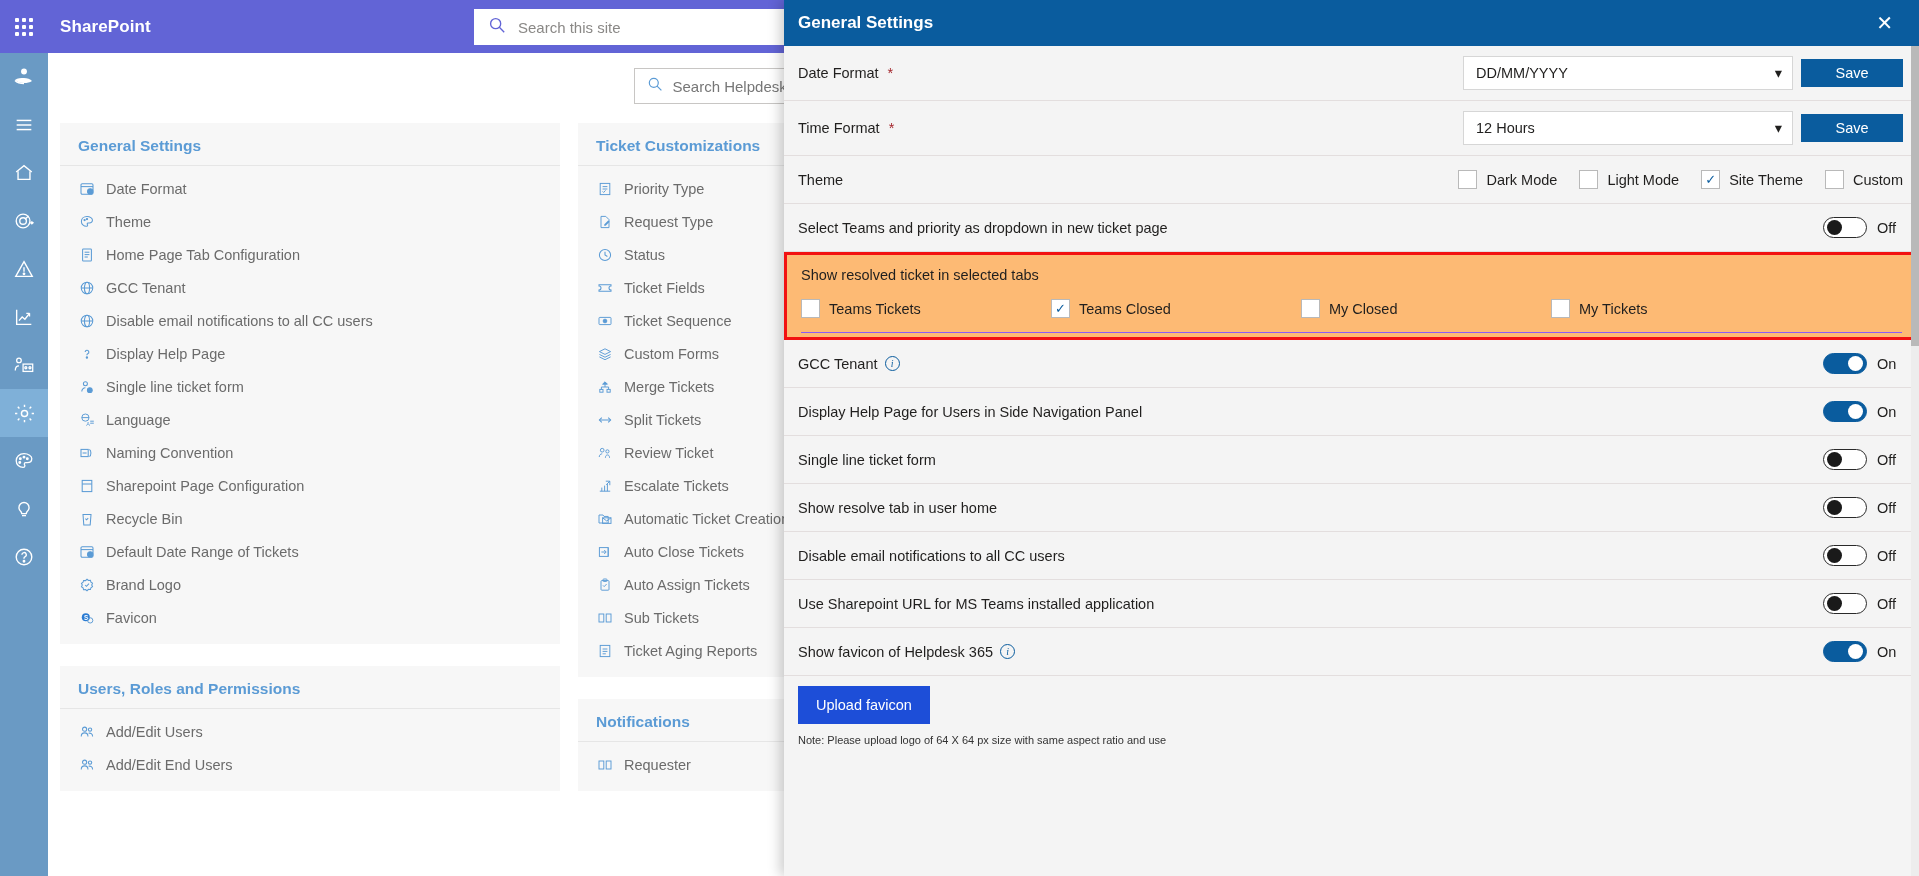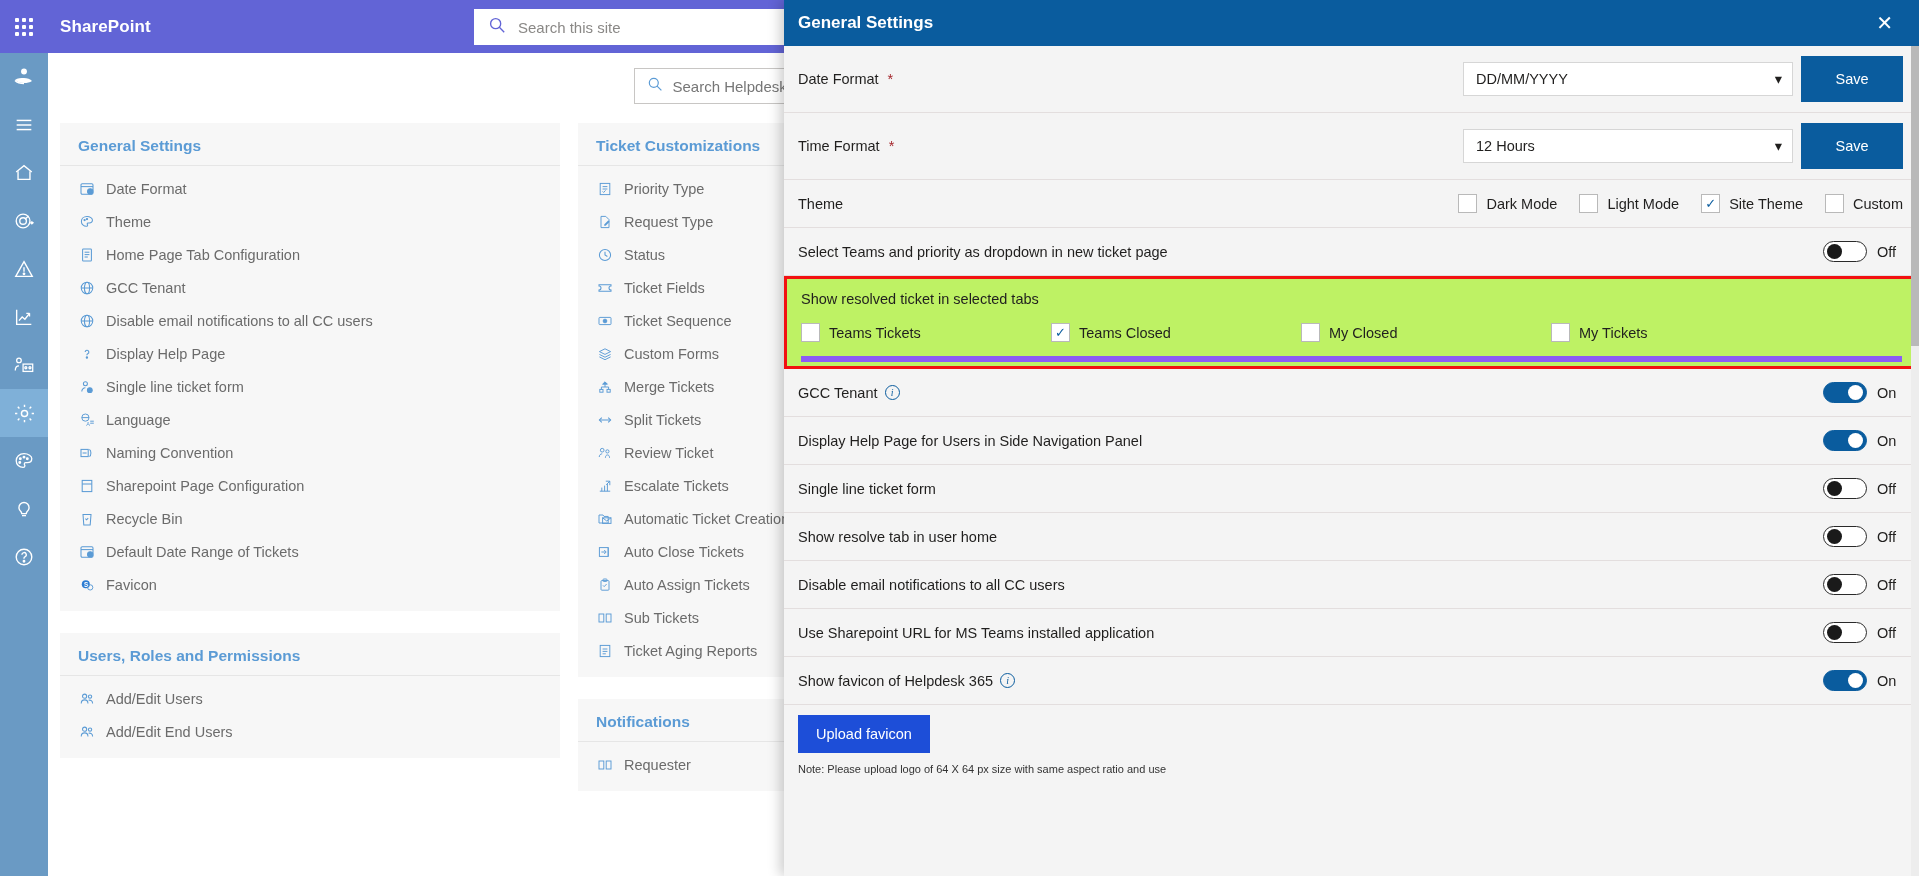--- a/index.html
+++ b/index.html
@@ -125,21 +125,21 @@
   .req { color: #a4262c; margin-left: 2px; }
 
   .select-wrap {
     width: 330px; height: 34px; background: #fff; border: 1px solid #d6d6d6;
     display: flex; align-items: center; justify-content: space-between;
     padding: 0 10px 0 12px; cursor: pointer; margin-right: 8px; margin-left: 48px;
   }
   .select-wrap span { font-size: 14.5px; color: #201f1e; }
   .chev { font-size: 11px; color: #4a4a4a; }
   .btn-save {
-    width: 102px; height: 46px; background: #0a5c9e; color: #fff;
+    width: 102px; height: 28px; background: #0a5c9e; color: #fff;
     border: 0; font-size: 14.5px; cursor: pointer;
     font-family: "Liberation Sans", sans-serif;
   }
   .btn-upload {
     height: 38px; padding: 0 18px; background: #1d4ed8; color: #fff;
     border: 0; font-size: 14.5px; cursor: pointer;
     font-family: "Liberation Sans", sans-serif;
   }
 
   .cbgroup { display: flex; align-items: center; gap: 0; }
@@ -166,27 +166,27 @@
 
   .info-i {
     width: 15px; height: 15px; border-radius: 50%; border: 1px solid #0a5c9e;
     color: #0a5c9e; font-size: 10px; display: inline-flex;
     align-items: center; justify-content: center; font-style: italic;
     font-family: "Liberation Serif", serif; cursor: pointer;
   }
 
   
   .hl-block {
-    border: 3px solid #f21111; background: #bef264;
+    border: 3px solid #f21111; background: #fdba74;
     padding: 12px 14px 4px 14px; margin: 0;
   }
   .hl-title { font-size: 14.5px; color: #201f1e; padding-bottom: 4px; }
   .hl-row {
     display: flex; align-items: center; padding: 12px 0 14px 0;
-    border-bottom: 6px solid #8b5cf6;
+    border-bottom: 1px solid #8b5cf6;
   }
   .hl-row .cb-item { width: 250px; }
 
   .note {
     font-size: 11px; color: #333; padding: 4px 14px 18px 14px; line-height: 1.5;
   }
 
   .scrollbar {
     position: absolute; right: 0; top: 46px; width: 8px; height: 830px;
     background: #ededed;
@@ -443,20 +443,29 @@
                 <svg width="16" height="16" viewBox="0 0 20 20" fill="none" stroke="#5b9bd5" stroke-width="1.3">
                   <rect x="2.5" y="3.5" width="15" height="13" rx="1.5"></rect>
                   <line x1="2.5" y1="7" x2="17.5" y2="7"></line>
                   <circle cx="14" cy="13" r="3.3" fill="#5b9bd5"></circle>
                 </svg>
               </span>
             <span class="s-label">Default Date Range of Tickets</span>
           </div>
           <div class="s-item">
             <span class="s-ico">
+                <svg width="16" height="16" viewBox="0 0 20 20" fill="none" stroke="#5b9bd5" stroke-width="1.3">
+                  <path d="M10 2.8l1.9 1.5 2.4-.2.6 2.3 2 1.3-1 2.2 1 2.2-2 1.3-.6 2.3-2.4-.2L10 17.2 8.1 15.7l-2.4.2-.6-2.3-2-1.3 1-2.2-1-2.2 2-1.3.6-2.3 2.4.2z"></path>
+                  <path d="M7.6 10l1.7 1.7 3.2-3.4"></path>
+                </svg>
+              </span>
+            <span class="s-label">Brand Logo</span>
+          </div>
+          <div class="s-item">
+            <span class="s-ico">
                 <svg width="16" height="16" viewBox="0 0 20 20">
                   <circle cx="8.5" cy="9" r="5" fill="#2b7cd3"></circle>
                   <text x="6.2" y="12" font-size="8" font-weight="bold" fill="#fff" font-family="Liberation Sans">S</text>
                   <circle cx="14" cy="13" r="3.3" fill="none" stroke="#5b9bd5" stroke-width="1.2"></circle>
                 </svg>
               </span>
             <span class="s-label">Favicon</span>
           </div>
         </div>
       </div>

